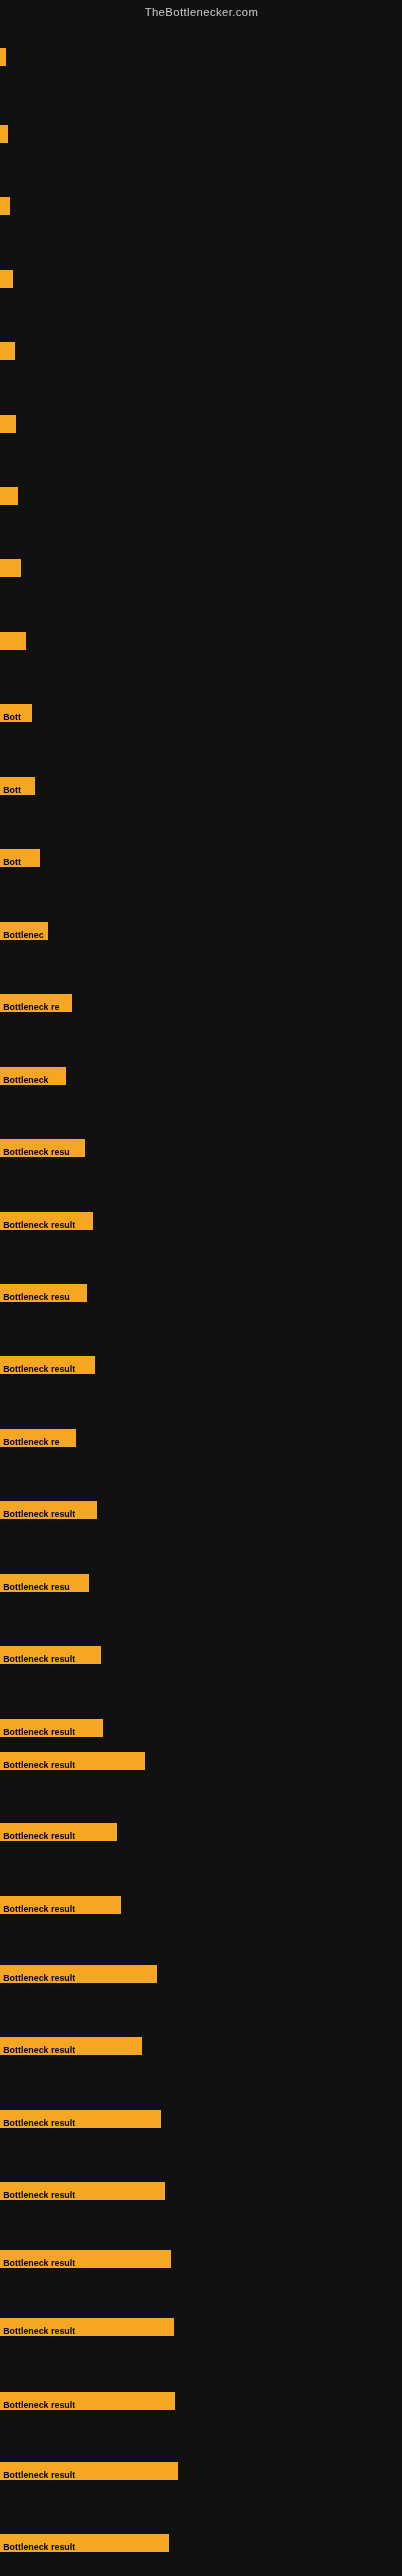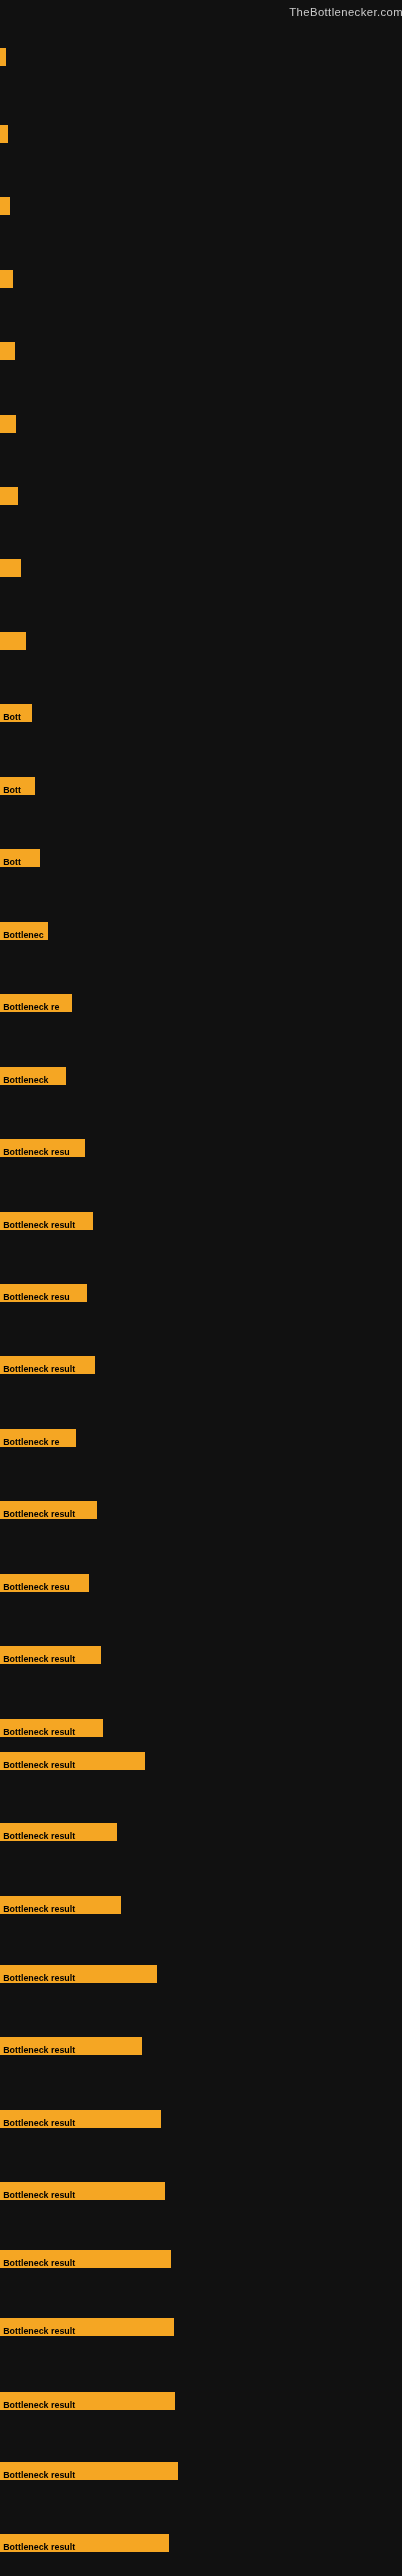--- a/index.html
+++ b/index.html
@@ -4,21 +4,21 @@
   <style>
     * { margin: 0; padding: 0; box-sizing: border-box; }
     body {
       background-color: #111111;
       width: 403px;
       min-height: 2576px;
       font-family: Arial, sans-serif;
       position: relative;
     }
     .site-title {
-      text-align: right;
+      text-align: center;
       color: #cccccc;
       font-size: 11.3px;
       padding: 6.4px 0 3.2px 0;
       letter-spacing: 0.4px;
     }
     .chart-area {
       position: relative;
       width: 403px;
       height: 2576px;
     }

